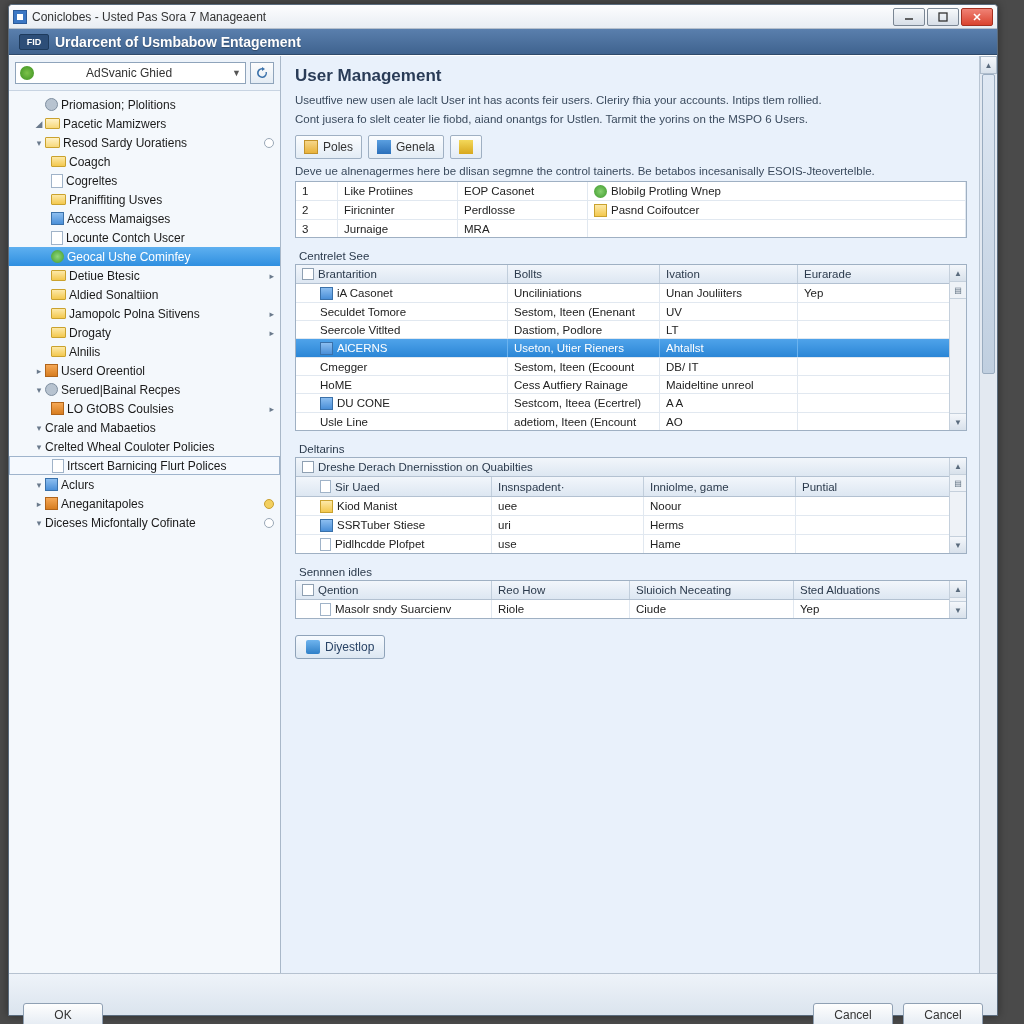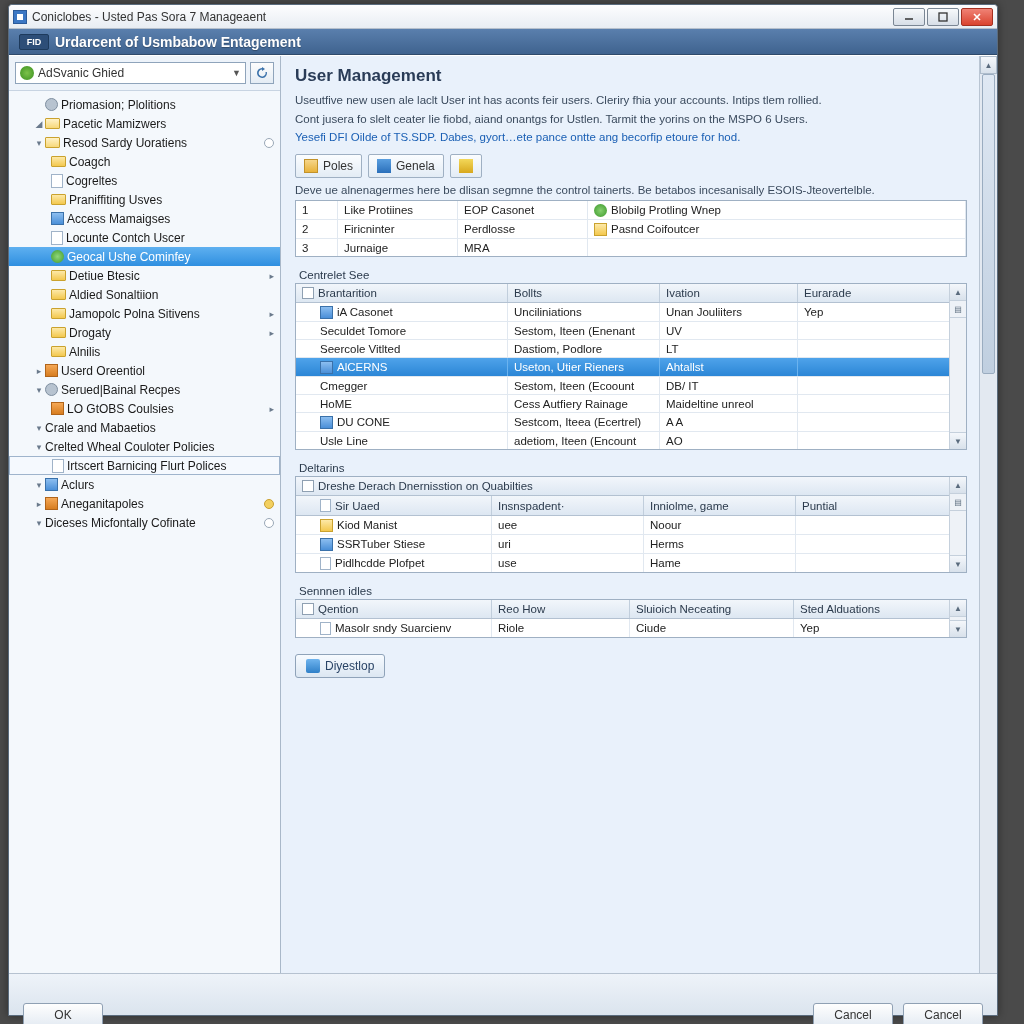--- a/index.html
+++ b/index.html
@@ -18,21 +18,21 @@
 
 .banner { height:26px; background:linear-gradient(#5a7fad,#3f638f); color:#fff; display:flex; align-items:center; padding:9px 10px; border-bottom:1px solid #2f4a6b;}
 .banner .bico{ width:30px; height:16px; background:#2d4e78; border:1px solid #1d3a5c; border-radius:2px; font-size:9px; display:flex; align-items:center; justify-content:center; margin-right:6px; font-weight:bold;}
 .banner .btxt{ font-weight:bold; font-size:14px; text-shadow:0 1px 1px rgba(0,0,0,.3);}
 
 .body { flex:1; display:flex; background:#dbe7f5; border-top:1px solid #fff;}
 
 
 .sidebar { width:272px; border-right:1px solid #a9b8c9; background:#f4f8fc; display:flex; flex-direction:column;}
 .sb-top { padding:6px; border-bottom:1px solid #c8d4e2; display:flex; gap:4px; align-items:center; background:#edf3fa;}
-.combo { flex:1; height:22px; border:1px solid #8fa4bb; background:#fff; display:flex; align-items:center; padding:0 4px; font-size:12px; color:#333;}
+.combo { flex:1; height:22px; border:1px solid #8fa4bb; background:#fff; display:flex; align-items:center; padding:0 4px; font-size:12px; color:#333;gap:48px;}
 .combo .cico{width:14px;height:14px;background:radial-gradient(#7cc24a,#3a8f1f);border-radius:50%;margin-right:4px;}
 .combo .carrow{margin-left:auto; font-size:9px; color:#555;}
 .sqbtn{ width:24px; height:22px; border:1px solid #8fa4bb; background:linear-gradient(#fdfdfd,#e4ecf4); display:flex; align-items:center; justify-content:center;}
 .sqbtn svg{width:12px;height:12px;}
 
 .tree { flex:1; overflow:auto; padding:4px 0;}
 .tnode { display:flex; align-items:center; height:19px; padding:0 6px; color:#1a1a1a; cursor:default; white-space:nowrap;}
 .tnode.sel{ background:linear-gradient(#5eb0f0,#2f8fe0); color:#fff;}
 .tnode .tw{display:inline-block; width:12px; font-size:9px; color:#6a7a8c; text-align:center;}
 .tnode.sel .tw{color:#dff0ff;}
@@ -278,21 +278,20 @@
         <div class="track">
             <div class="thumb"></div>
           </div>
         <div class="arrow bot">▼</div>
       </div>
       <div class="main-inner">
 
         <h1>User Management</h1>
         <div class="desc">Useutfive new usen ale laclt User int has aconts feir users. Cleriry fhia your accounts. Intips tlem rollied.</div>
         <div class="desc">Cont jusera fo slelt ceater lie fiobd, aiand onantgs for Ustlen. Tarmit the yorins on the MSPO 6 Users.</div>
-        <div class="desc link">Yesefi DFI Oilde of TS.SDP. Dabes, gyort…ete pance ontte ang becorfip etoure for hod.</div>
 
         <div class="toolbar">
           <div class="tbtn">
               <span class="bi a"></span>
               <span>Poles</span>
             </div>
           <div class="tbtn">
               <span class="bi b"></span>
               <span>Genela</span>
             </div>

